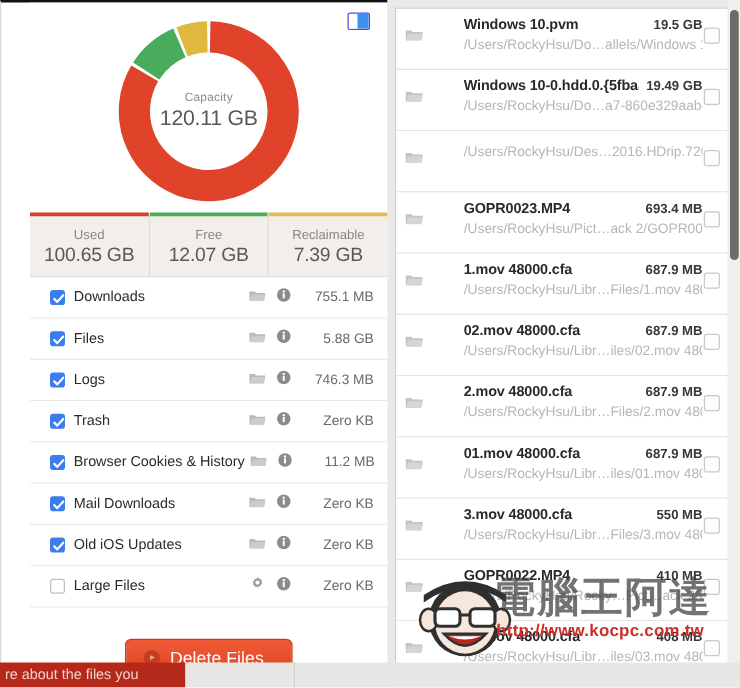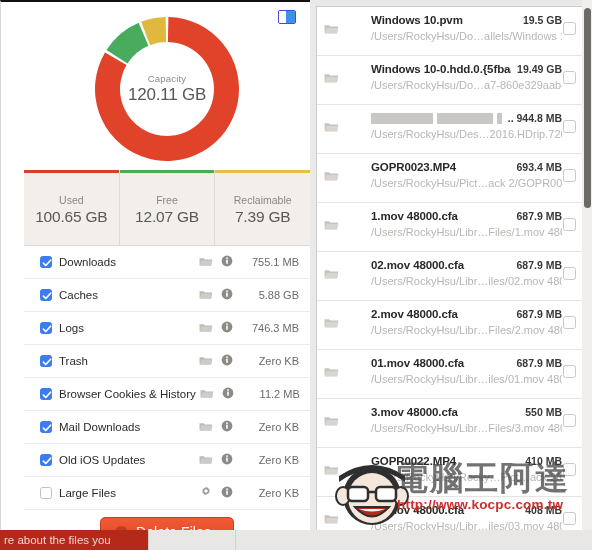--- a/index.html
+++ b/index.html
@@ -65,21 +65,21 @@
     background: #ffffff;
     display: flex;
     overflow: hidden;
   }
   .panel-toggle .pt-left { width: 45%; background: #ffffff; }
   .panel-toggle .pt-right { width: 55%; background: #3d8ff0; }
 
   
   .stats-strip {
     display: flex;
-    height: 76px;
+    height: 52px;
     background: #f2efea;
     flex: none;
     border-bottom: 1px solid #dcd9d4;
   }
   .stat-cell {
     position: relative;
     flex: 1;
     display: flex; flex-direction: column;
     align-items: center; justify-content: center;
     border-right: 1px solid #dedbd6;
@@ -349,21 +349,21 @@
               <circle cx="6" cy="3.1" r="0.95" fill="#fff"></circle>
             </svg></span>
           <span class="cat-size">755.1 MB</span>
         </div>
         <div class="cat-row">
           <span class="cb ">
             <svg width="10" height="10" viewBox="0 0 10 10">
               <path d="M1.4 5.1 L3.8 7.5 L8.6 2.2" stroke="#fff" stroke-width="1.7" fill="none" stroke-linecap="round" stroke-linejoin="round"></path>
             </svg>
           </span>
-          <span class="cat-label">Caches</span>
+          <span class="cat-label">Files</span>
           <span class="row-ico"><svg width="14" height="11" viewBox="0 0 14 11">
               <path d="M0.5 2.2 L4.6 2.2 L5.9 3.4 L13.2 3.4 L12.1 9.6 L0.6 9.6 Z" fill="#bdbab6"></path>
               <path d="M2.2 4.6 L13.4 4.6 L12.2 9.8 L0.9 9.8 Z" fill="#cfccc8"></path>
             </svg></span>
           <span class="row-ico info"><svg width="12" height="12" viewBox="0 0 12 12">
               <circle cx="6" cy="6" r="5.4" fill="#8e8b86"></circle>
               <rect x="5.2" y="4.6" width="1.6" height="4.1" fill="#fff"></rect>
               <circle cx="6" cy="3.1" r="0.95" fill="#fff"></circle>
             </svg></span>
           <span class="cat-size">5.88 GB</span>
@@ -510,24 +510,20 @@
               <span class="fr-size">19.49 GB</span>
             </div>
             <div class="fr-path">/Users/RockyHsu/Do…a7-860e329aab41}.hds</div>
             <span class="fr-check"></span>
           </div>
           <div class="file-row">
             <span class="folder-ico"><svg width="15" height="12" viewBox="0 0 15 12">
                 <path d="M0.5 2.3 L4.9 2.3 L6.3 3.6 L14.2 3.6 L13 10.2 L0.7 10.2 Z" fill="#c7c4c0"></path>
                 <path d="M2.3 5 L14.4 5 L13.1 10.4 L1 10.4 Z" fill="#d8d5d1"></path>
               </svg></span>
-            <div class="fr-top">
-              <span class="fr-name"><span class="redacted" style="width:62px"></span><span class="redacted" style="width:56px"></span><span class="redacted" style="width:34px"></span></span>
-              <span class="fr-size">.. 944.8 MB</span>
-            </div>
             <div class="fr-path">/Users/RockyHsu/Des…2016.HDrip.720p.mkv</div>
             <span class="fr-check"></span>
           </div>
           <div class="file-row">
             <span class="folder-ico"><svg width="15" height="12" viewBox="0 0 15 12">
                 <path d="M0.5 2.3 L4.9 2.3 L6.3 3.6 L14.2 3.6 L13 10.2 L0.7 10.2 Z" fill="#c7c4c0"></path>
                 <path d="M2.3 5 L14.4 5 L13.1 10.4 L1 10.4 Z" fill="#d8d5d1"></path>
               </svg></span>
             <div class="fr-top">
               <span class="fr-name">GOPR0023.MP4</span>

